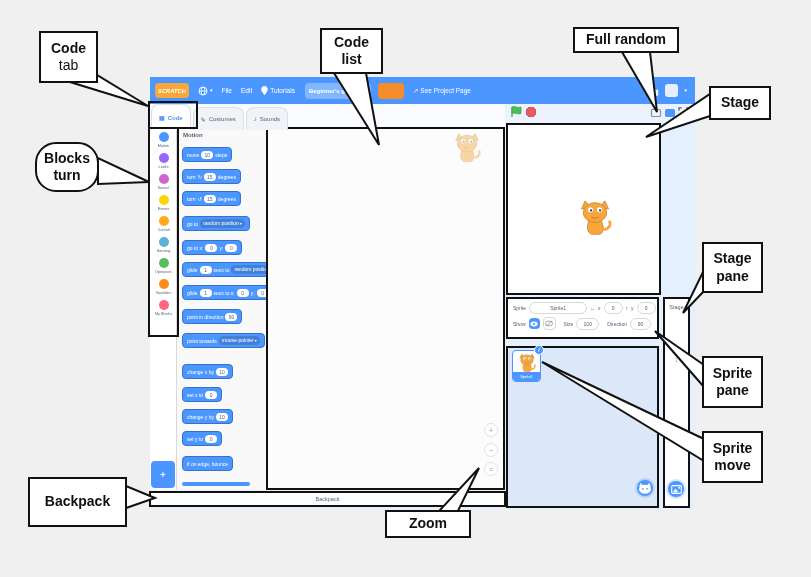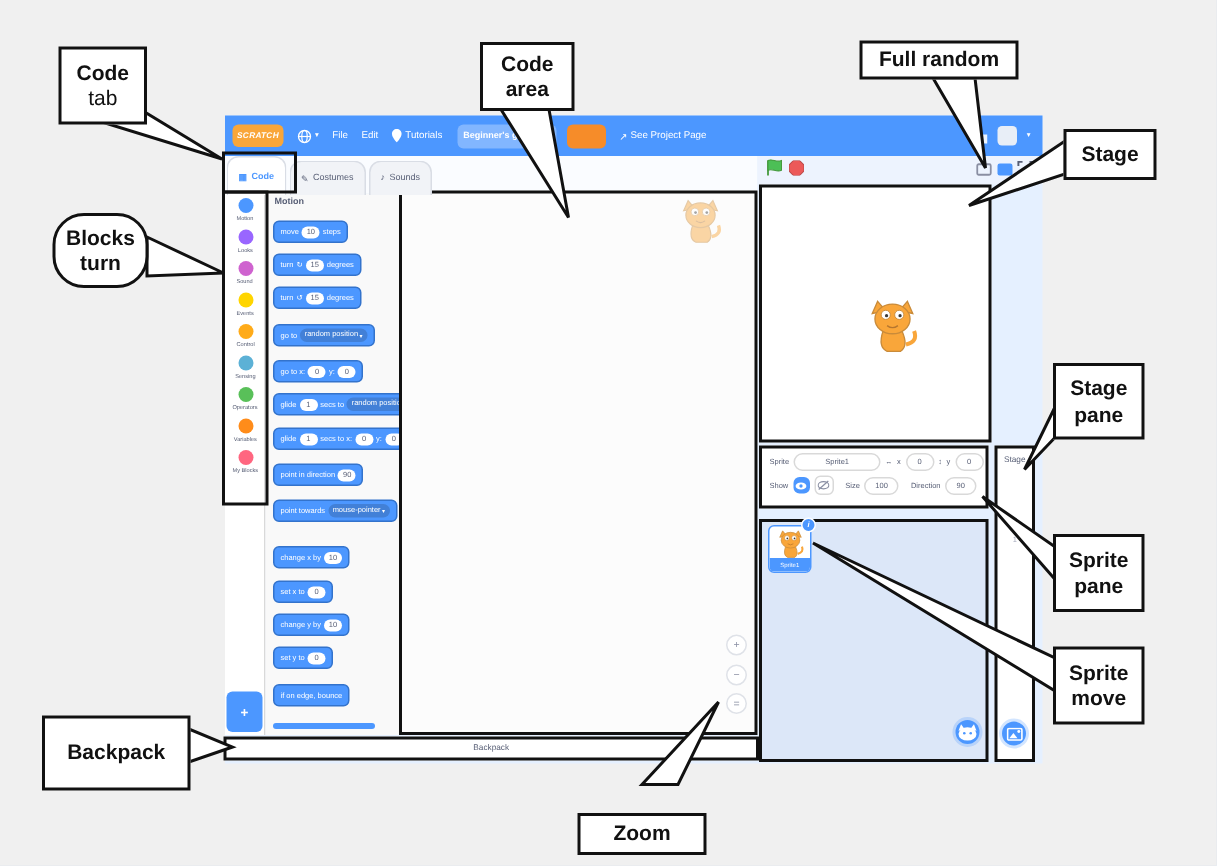--- a/index.html
+++ b/index.html
@@ -412,21 +412,21 @@
       <div class="callout" style="left: 39px; top: 31px; width: 59px; height: 52px;">
         <span>Code</span>
         <span class="normal">tab</span>
       </div>
       <div class="callout" style="left: 35px; top: 142px; width: 64px; height: 50px; border-radius: 21px;">
         <span>Blocks</span>
         <span>turn</span>
       </div>
       <div class="callout" style="left: 320px; top: 28px; width: 63px; height: 46px;">
         <span>Code</span>
-        <span>area</span>
+        <span>list</span>
       </div>
       <div class="callout" style="left: 573px; top: 27px; width: 106px; height: 26px;">
         <span>Full random</span>
       </div>
       <div class="callout" style="left: 709px; top: 86px; width: 62px; height: 34px;">
         <span>Stage</span>
       </div>
       <div class="callout" style="left: 702px; top: 242px; width: 61px; height: 51px;">
         <span>Stage</span>
         <span>pane</span>
@@ -435,17 +435,17 @@
         <span>Sprite</span>
         <span>pane</span>
       </div>
       <div class="callout" style="left: 702px; top: 431px; width: 61px; height: 52px;">
         <span>Sprite</span>
         <span>move</span>
       </div>
       <div class="callout" style="left: 28px; top: 477px; width: 99px; height: 50px;">
         <span>Backpack</span>
       </div>
-      <div class="callout" style="left: 385px; top: 542px; width: 86px; height: 28px;">
+      <div class="callout" style="left: 385px; top: 510px; width: 86px; height: 28px;">
         <span>Zoom</span>
       </div>
     </div>
 </div>
 
 </body></html>

